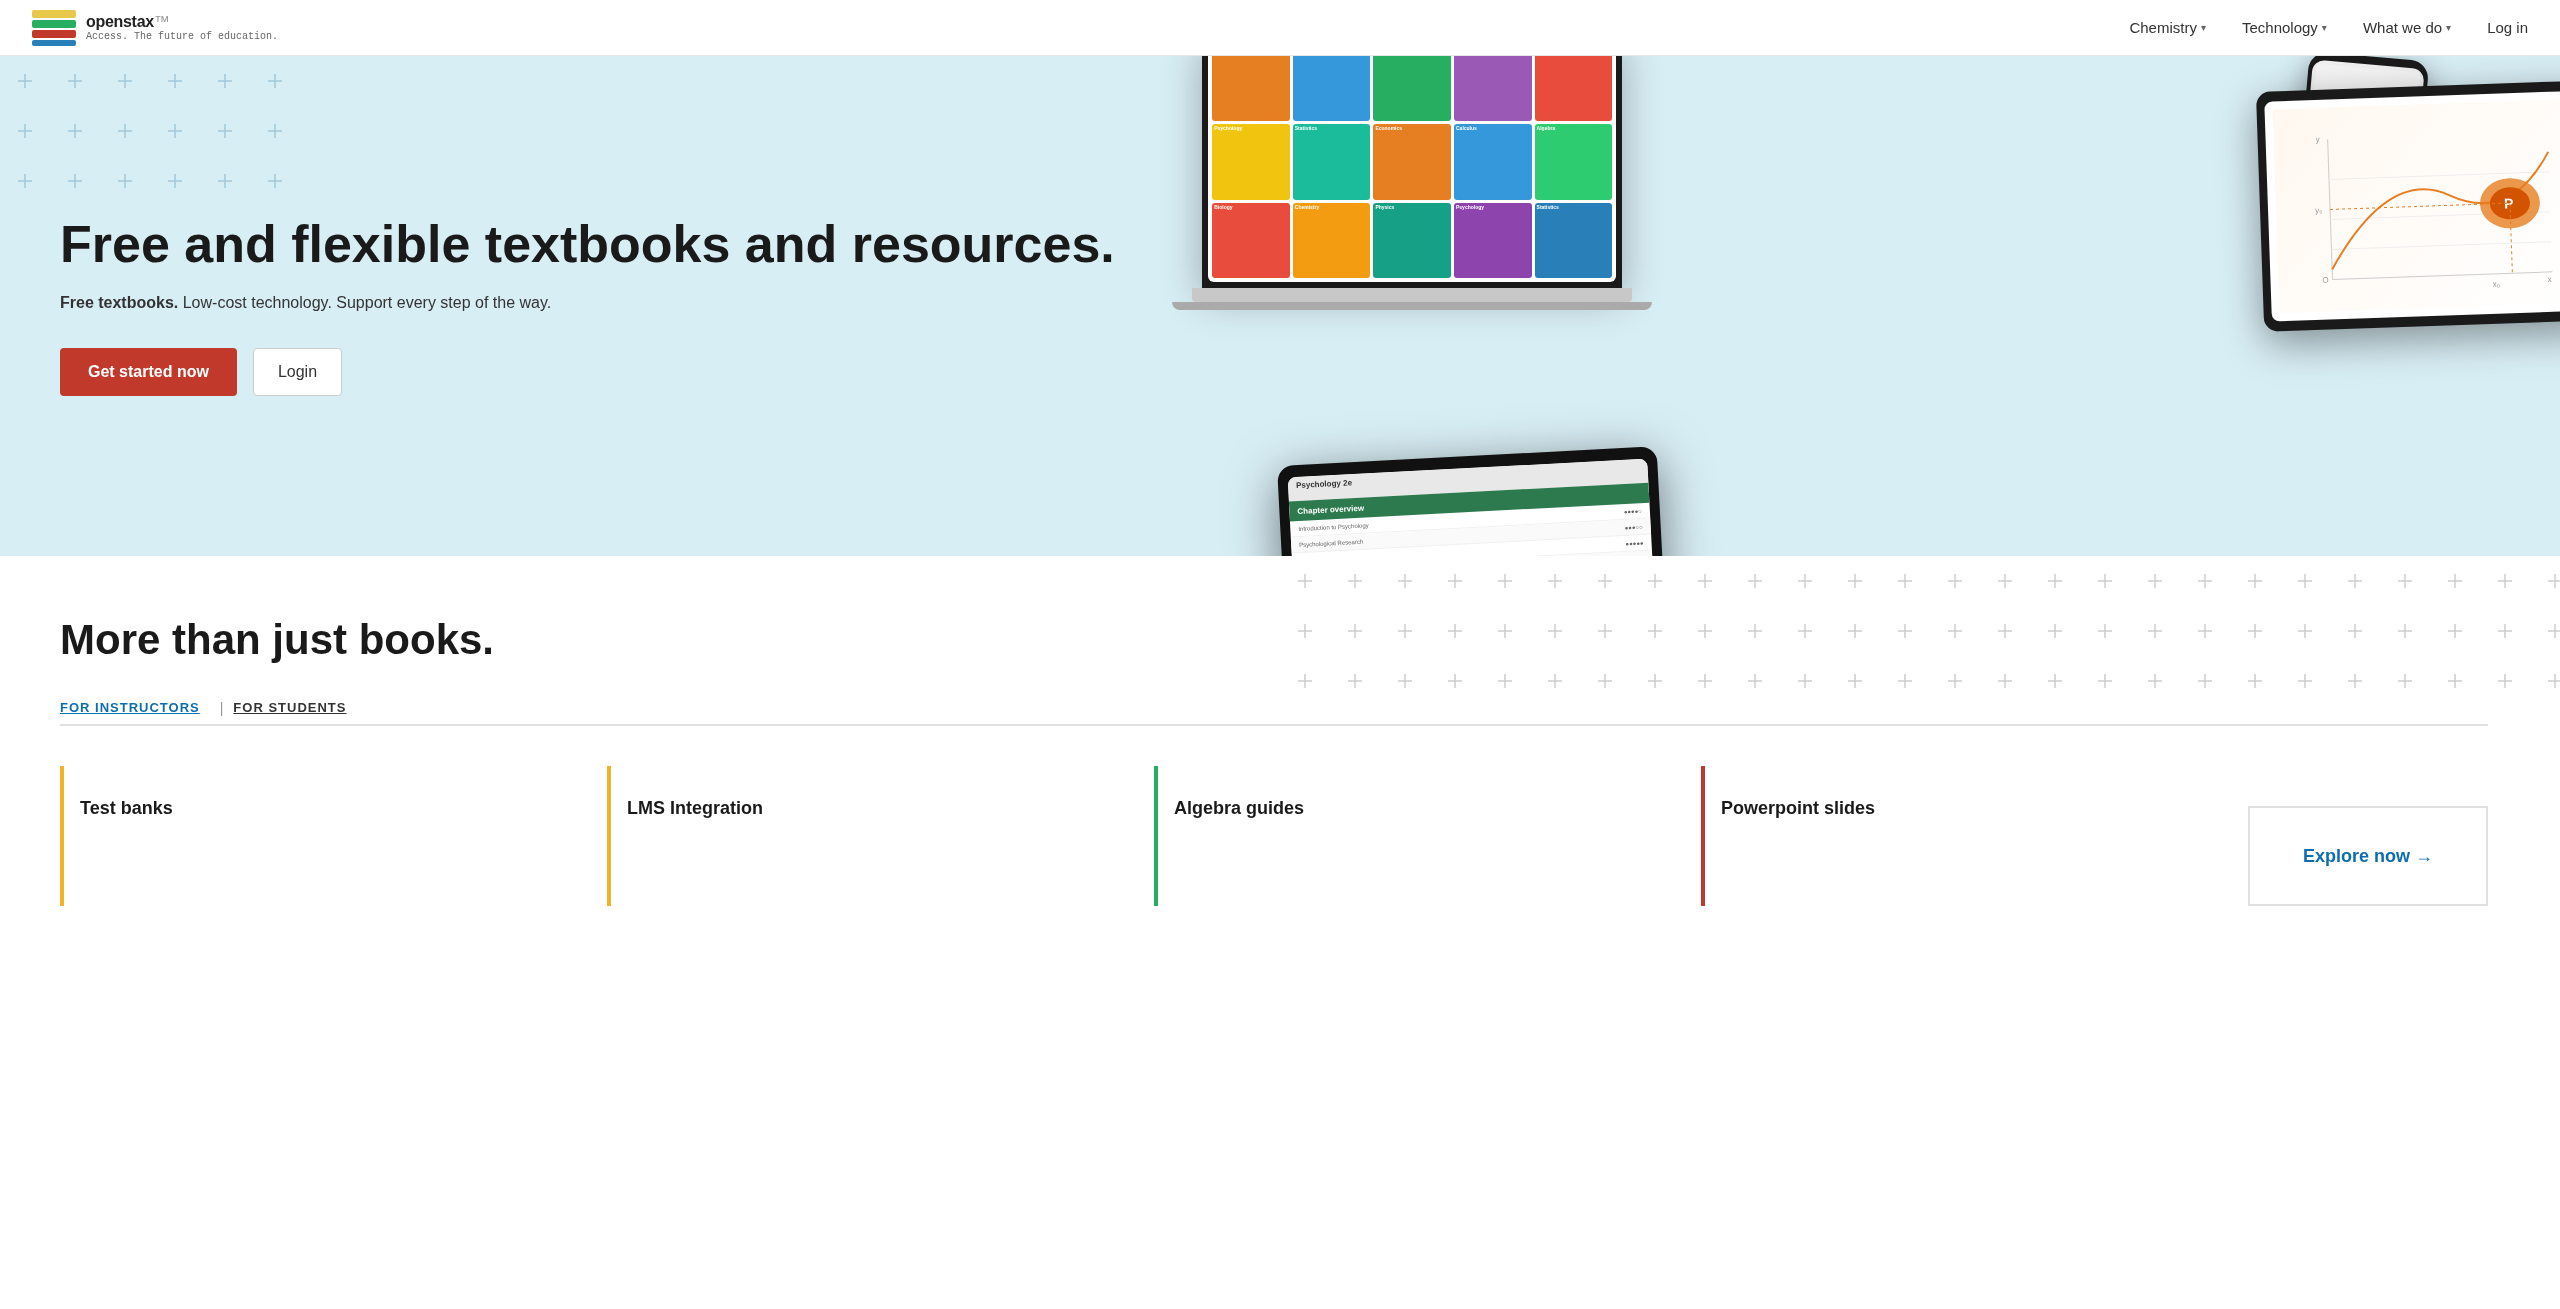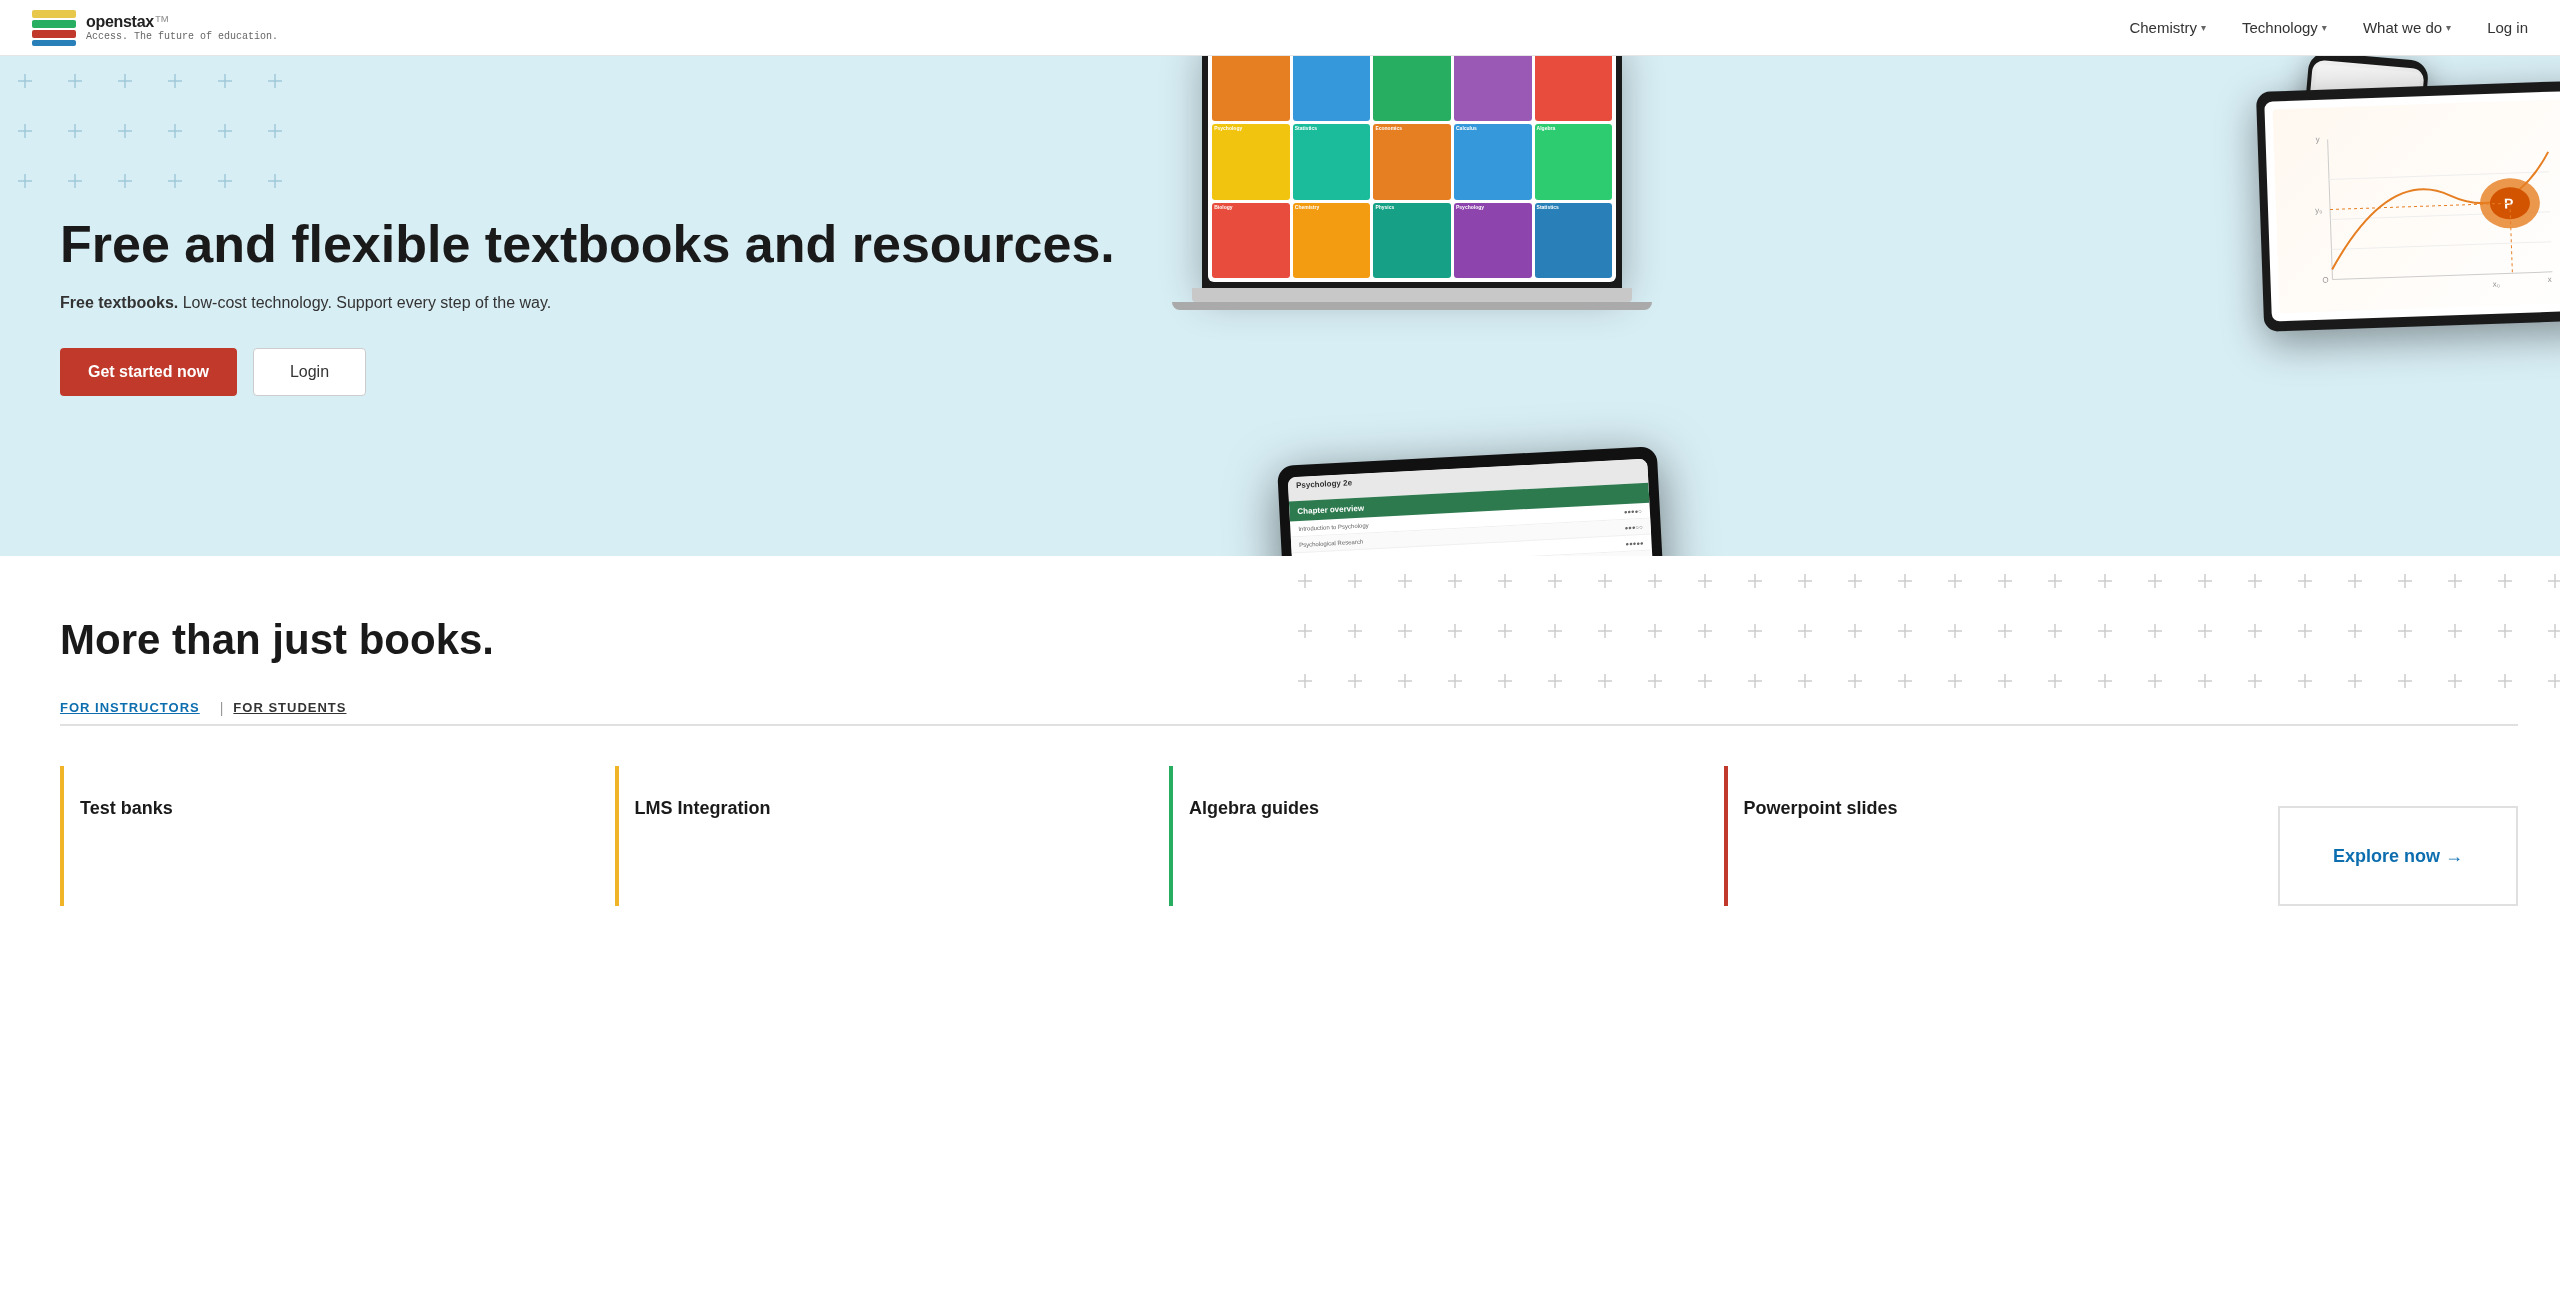--- a/index.html
+++ b/index.html
@@ -120,21 +120,21 @@
       padding: 14px 28px;
       font-size: 16px;
       font-weight: 600;
       border-radius: 4px;
       cursor: pointer;
     }
     .btn-secondary {
       background: #fff;
       color: #333;
       border: 1.5px solid #ccc;
-      padding: 14px 36px;
+      padding: 14px 24px;
       font-size: 16px;
       font-weight: 500;
       border-radius: 4px;
       cursor: pointer;
     }
 
     .hero-image {
       width: 55%;
       position: relative;
       overflow: visible;
@@ -293,21 +293,21 @@
       padding: 0 8px;
       font-size: 6px;
       color: #666;
       gap: 20px;
     }
     .tb-row:nth-child(even) { background: #fafafa; }
 
     
     .section-more {
       background: #fff;
-      padding: 60px 42px 40px 60px;
+      padding: 60px 72px 40px 60px;
       position: relative;
     }
     .section-title {
       font-size: 42px;
       font-weight: 800;
       color: #1a1a1a;
       margin-bottom: 28px;
     }
     .section-tabs {
       display: flex;

